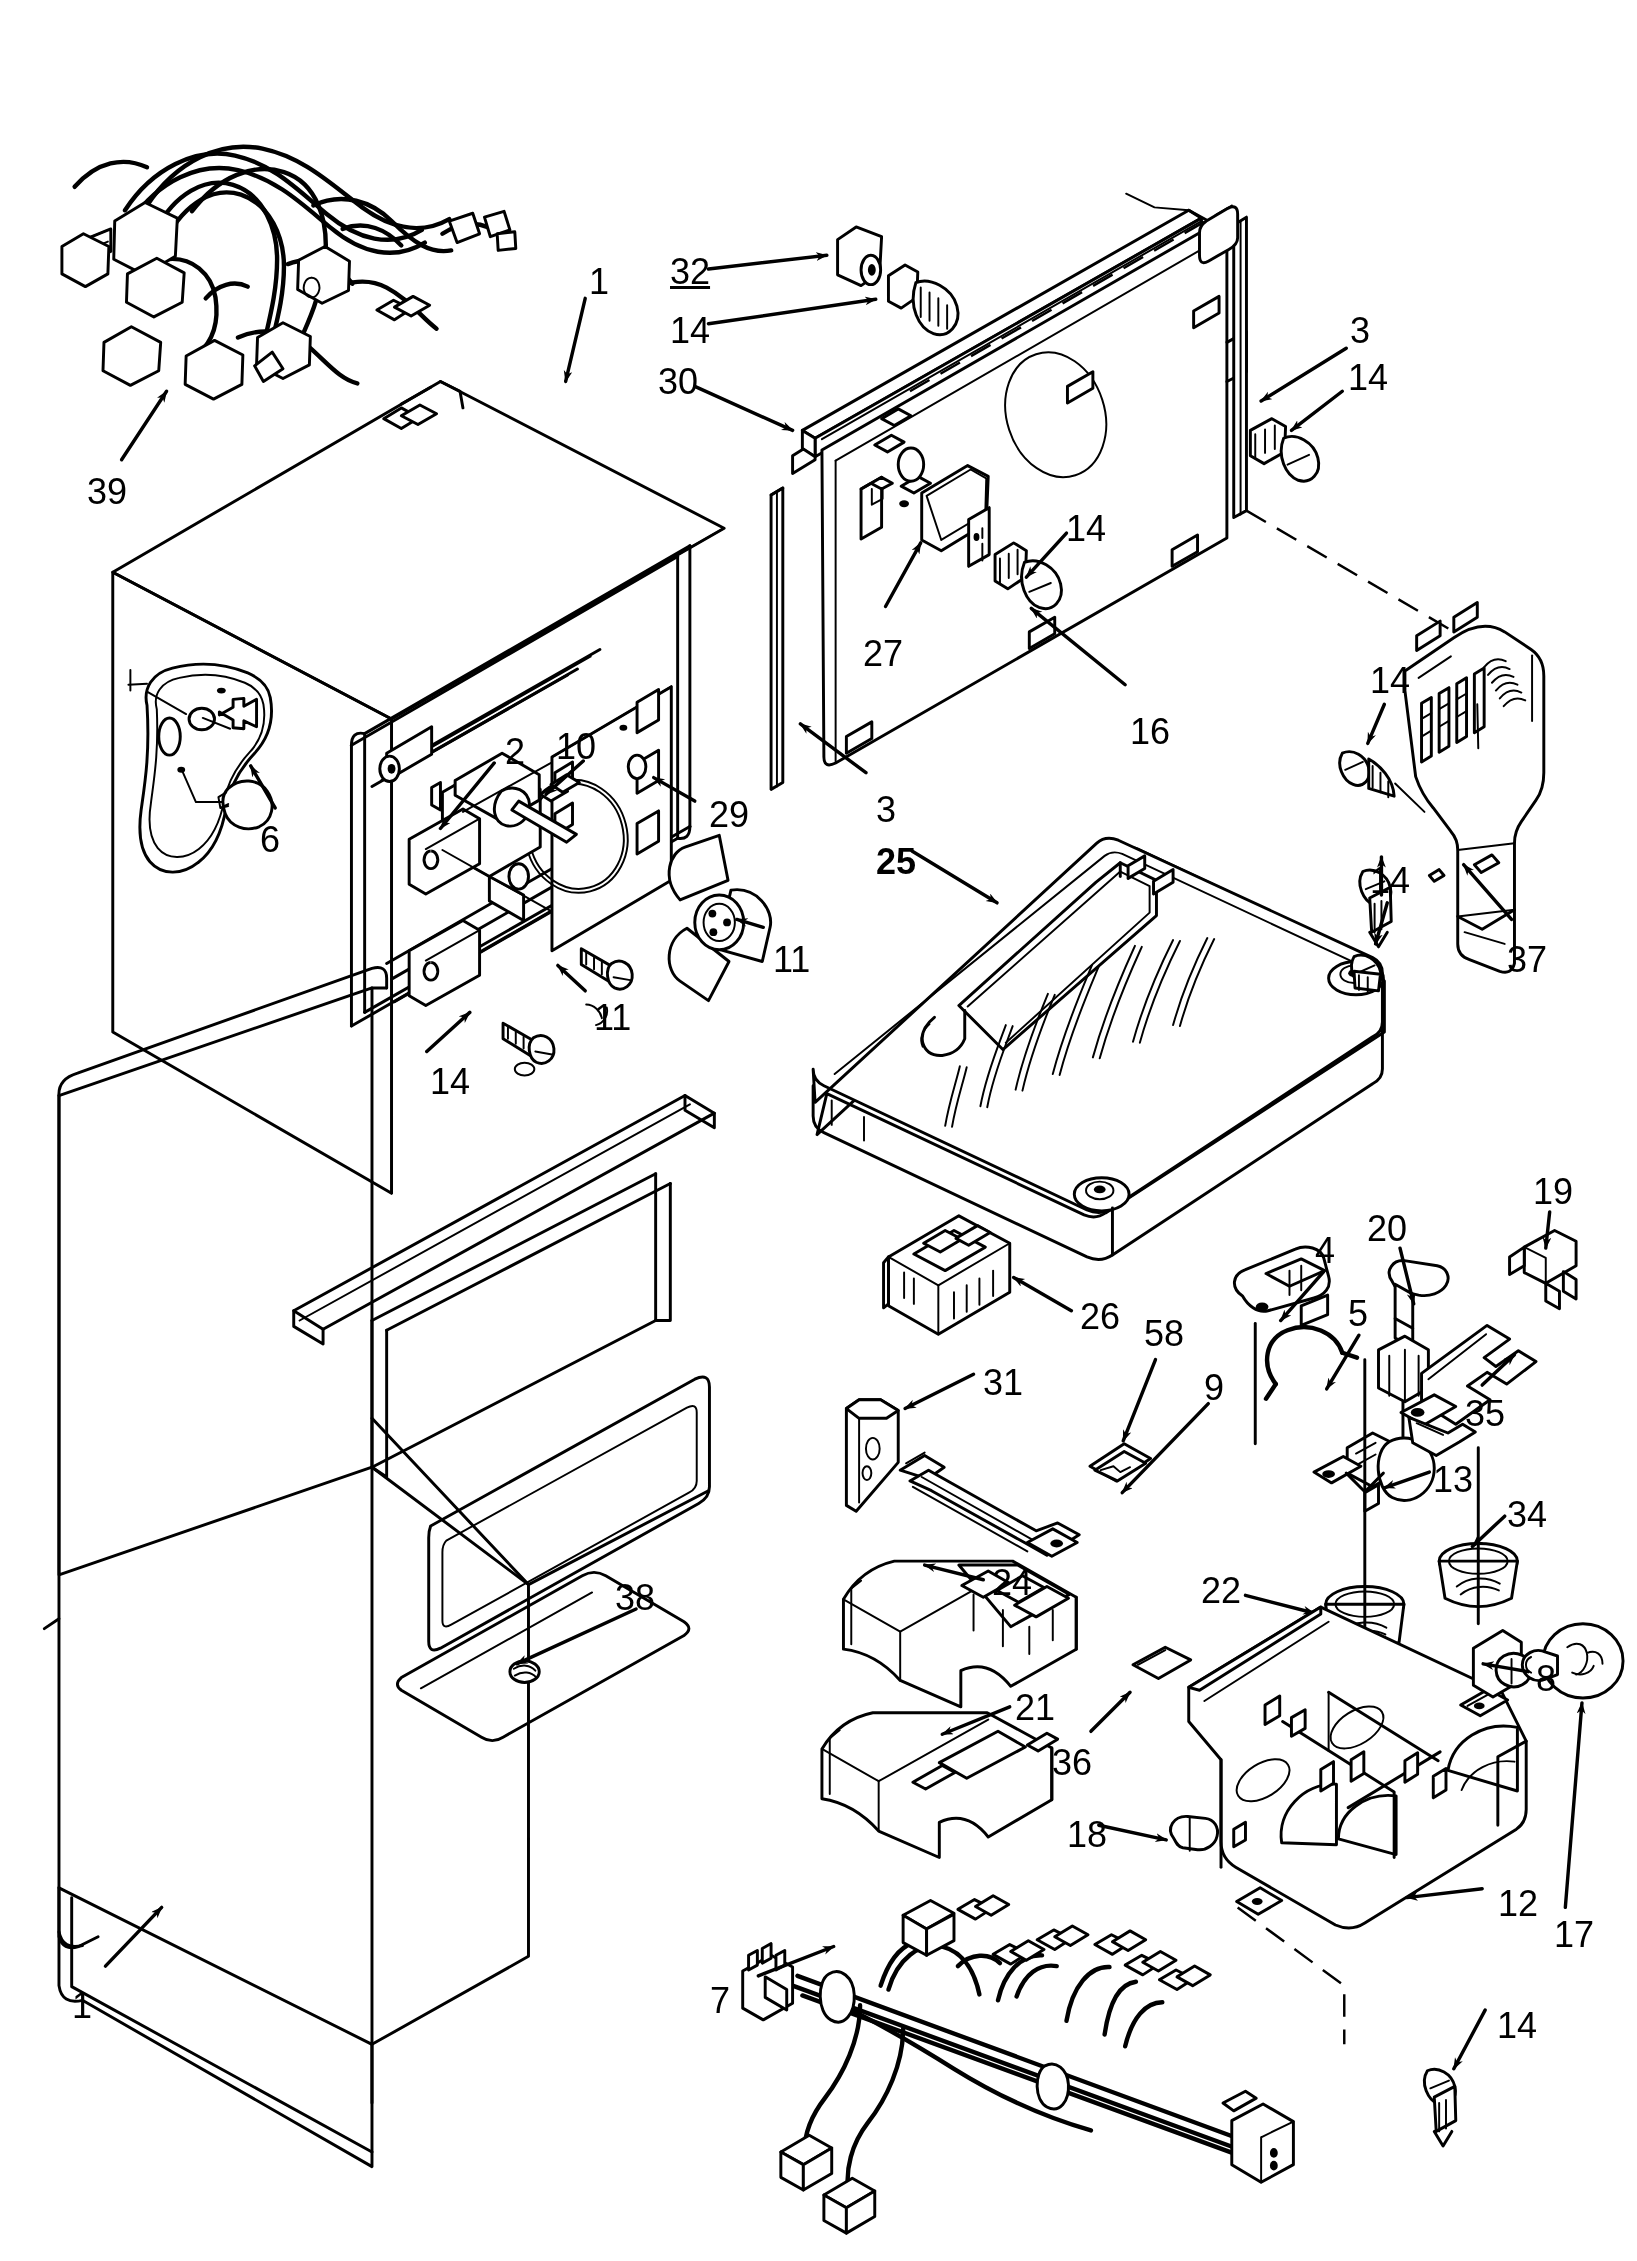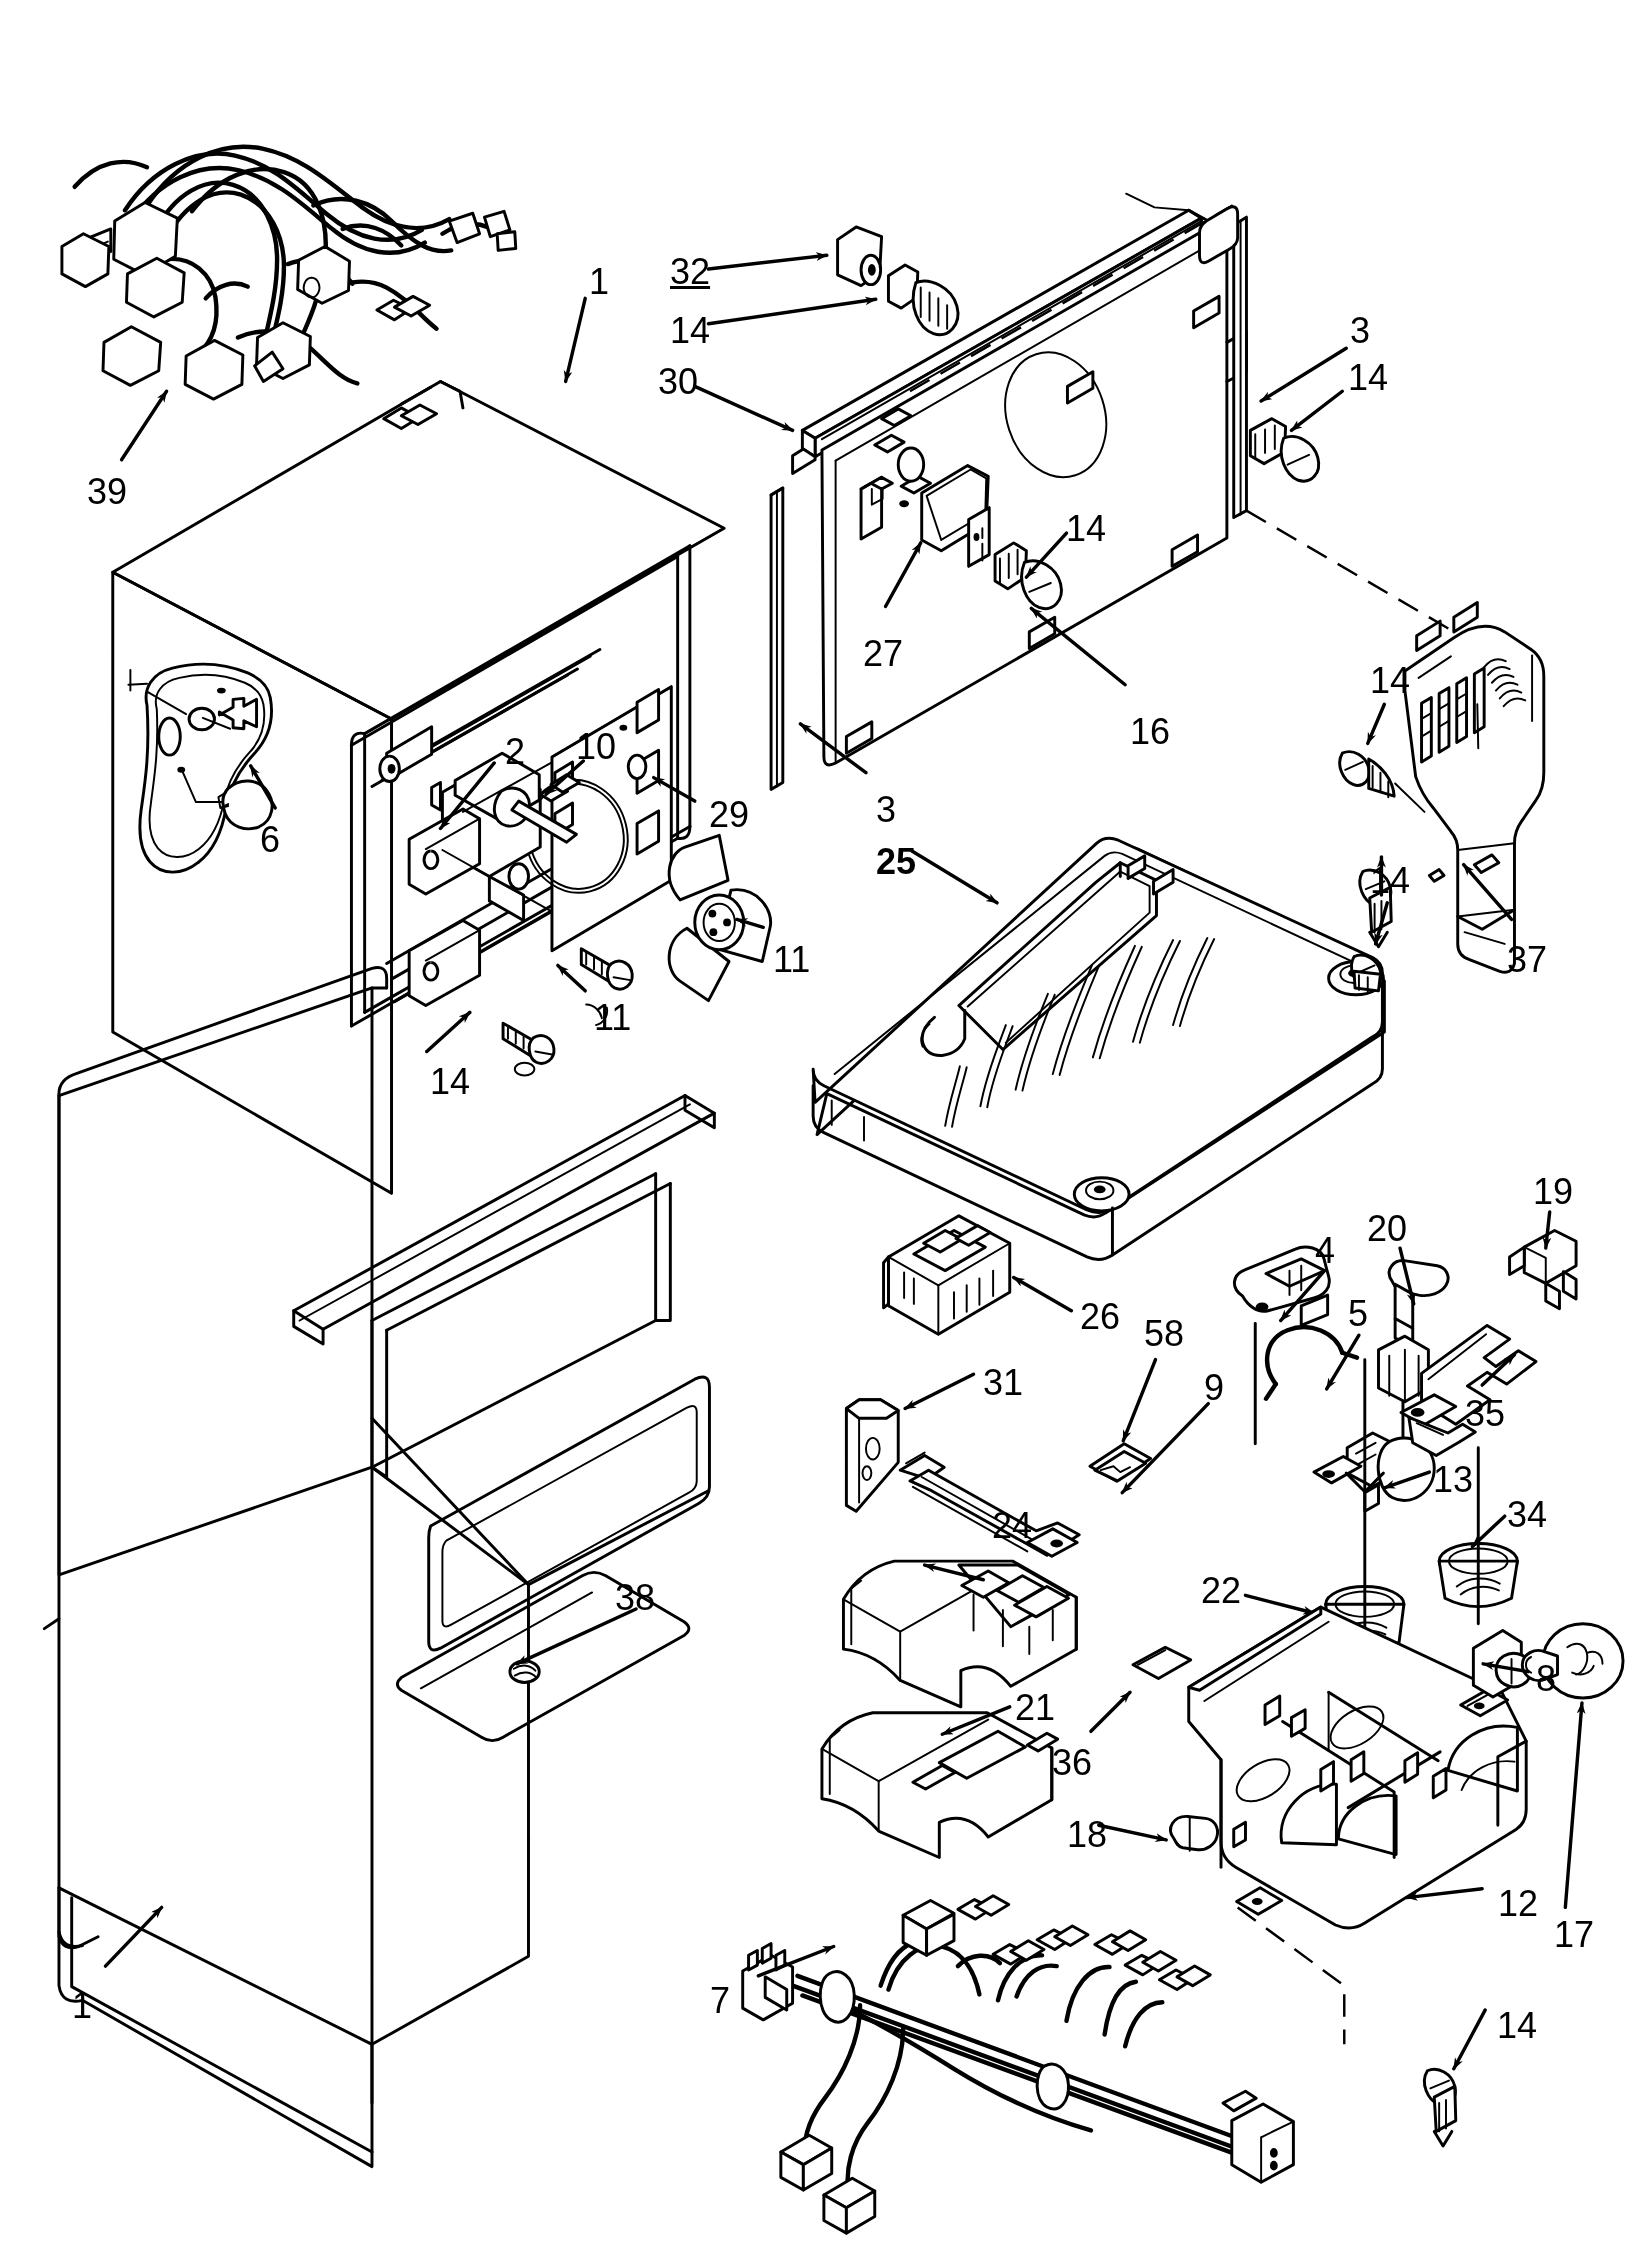--- a/index.html
+++ b/index.html
@@ -806,21 +806,21 @@
       <div class="callout sz-lg" style="left: 589px; top: 264px;">1</div>
       <div class="callout sz-lg" style="left: 670px; top: 254px; text-decoration: underline;">32</div>
       <div class="callout sz-lg" style="left: 670px; top: 313px;">14</div>
       <div class="callout sz-lg" style="left: 658px; top: 364px;">30</div>
       <div class="callout sz-lg" style="left: 1350px; top: 313px;">3</div>
       <div class="callout sz-lg" style="left: 1348px; top: 360px;">14</div>
       <div class="callout sz-lg" style="left: 1066px; top: 511px;">14</div>
       <div class="callout sz-lg" style="left: 863px; top: 636px;">27</div>
       <div class="callout sz-lg" style="left: 1130px; top: 714px;">16</div>
       <div class="callout sz-lg" style="left: 505px; top: 734px;">2</div>
-      <div class="callout sz-lg" style="left: 576px; top: 729px;">10</div>
+      <div class="callout sz-lg" style="left: 556px; top: 729px;">10</div>
       <div class="callout sz-lg" style="left: 709px; top: 797px;">29</div>
       <div class="callout sz-lg" style="left: 260px; top: 822px;">6</div>
       <div class="callout sz-lg" style="left: 773px; top: 922px; margin-top: 20px;">11</div>
       <div class="callout sz-lg" style="left: 594px; top: 1000px;">11</div>
       <div class="callout sz-lg" style="left: 430px; top: 1064px;">14</div>
       <div class="callout sz-lg" style="left: 876px; top: 792px;">3</div>
       <div class="callout sz-lg" style="left: 876px; top: 844px; font-weight: bold;">25</div>
       <div class="callout sz-lg" style="left: 1370px; top: 663px;">14</div>
       <div class="callout sz-lg" style="left: 1370px; top: 863px;">14</div>
       <div class="callout sz-lg" style="left: 1507px; top: 942px;">37</div>
@@ -828,21 +828,21 @@
       <div class="callout sz-lg" style="left: 1367px; top: 1211px;">20</div>
       <div class="callout sz-lg" style="left: 1315px; top: 1233px;">4</div>
       <div class="callout sz-lg" style="left: 1348px; top: 1296px;">5</div>
       <div class="callout sz-lg" style="left: 1080px; top: 1299px;">26</div>
       <div class="callout sz-lg" style="left: 1144px; top: 1316px;">58</div>
       <div class="callout sz-lg" style="left: 983px; top: 1365px;">31</div>
       <div class="callout sz-lg" style="left: 1204px; top: 1370px;">9</div>
       <div class="callout sz-lg" style="left: 1465px; top: 1396px;">35</div>
       <div class="callout sz-lg" style="left: 1433px; top: 1462px;">13</div>
       <div class="callout sz-lg" style="left: 1507px; top: 1497px;">34</div>
-      <div class="callout sz-lg" style="left: 992px; top: 1508px;">24</div>
+      <div class="callout sz-lg" style="left: 992px; top: 1565px;">24</div>
       <div class="callout sz-lg" style="left: 1201px; top: 1573px;">22</div>
       <div class="callout sz-lg" style="left: 615px; top: 1580px;">38</div>
       <div class="callout sz-lg" style="left: 1015px; top: 1690px;">21</div>
       <div class="callout sz-lg" style="left: 1052px; top: 1745px;">36</div>
       <div class="callout sz-lg" style="left: 1536px; top: 1661px;">8</div>
       <div class="callout sz-lg" style="left: 1067px; top: 1817px;">18</div>
       <div class="callout sz-lg" style="left: 1498px; top: 1886px;">12</div>
       <div class="callout sz-lg" style="left: 1554px; top: 1917px; text-align: center;">17</div>
       <div class="callout sz-lg" style="left: 72px; top: 1988px;">1</div>
       <div class="callout sz-lg" style="left: 710px; top: 1983px;">7</div>

